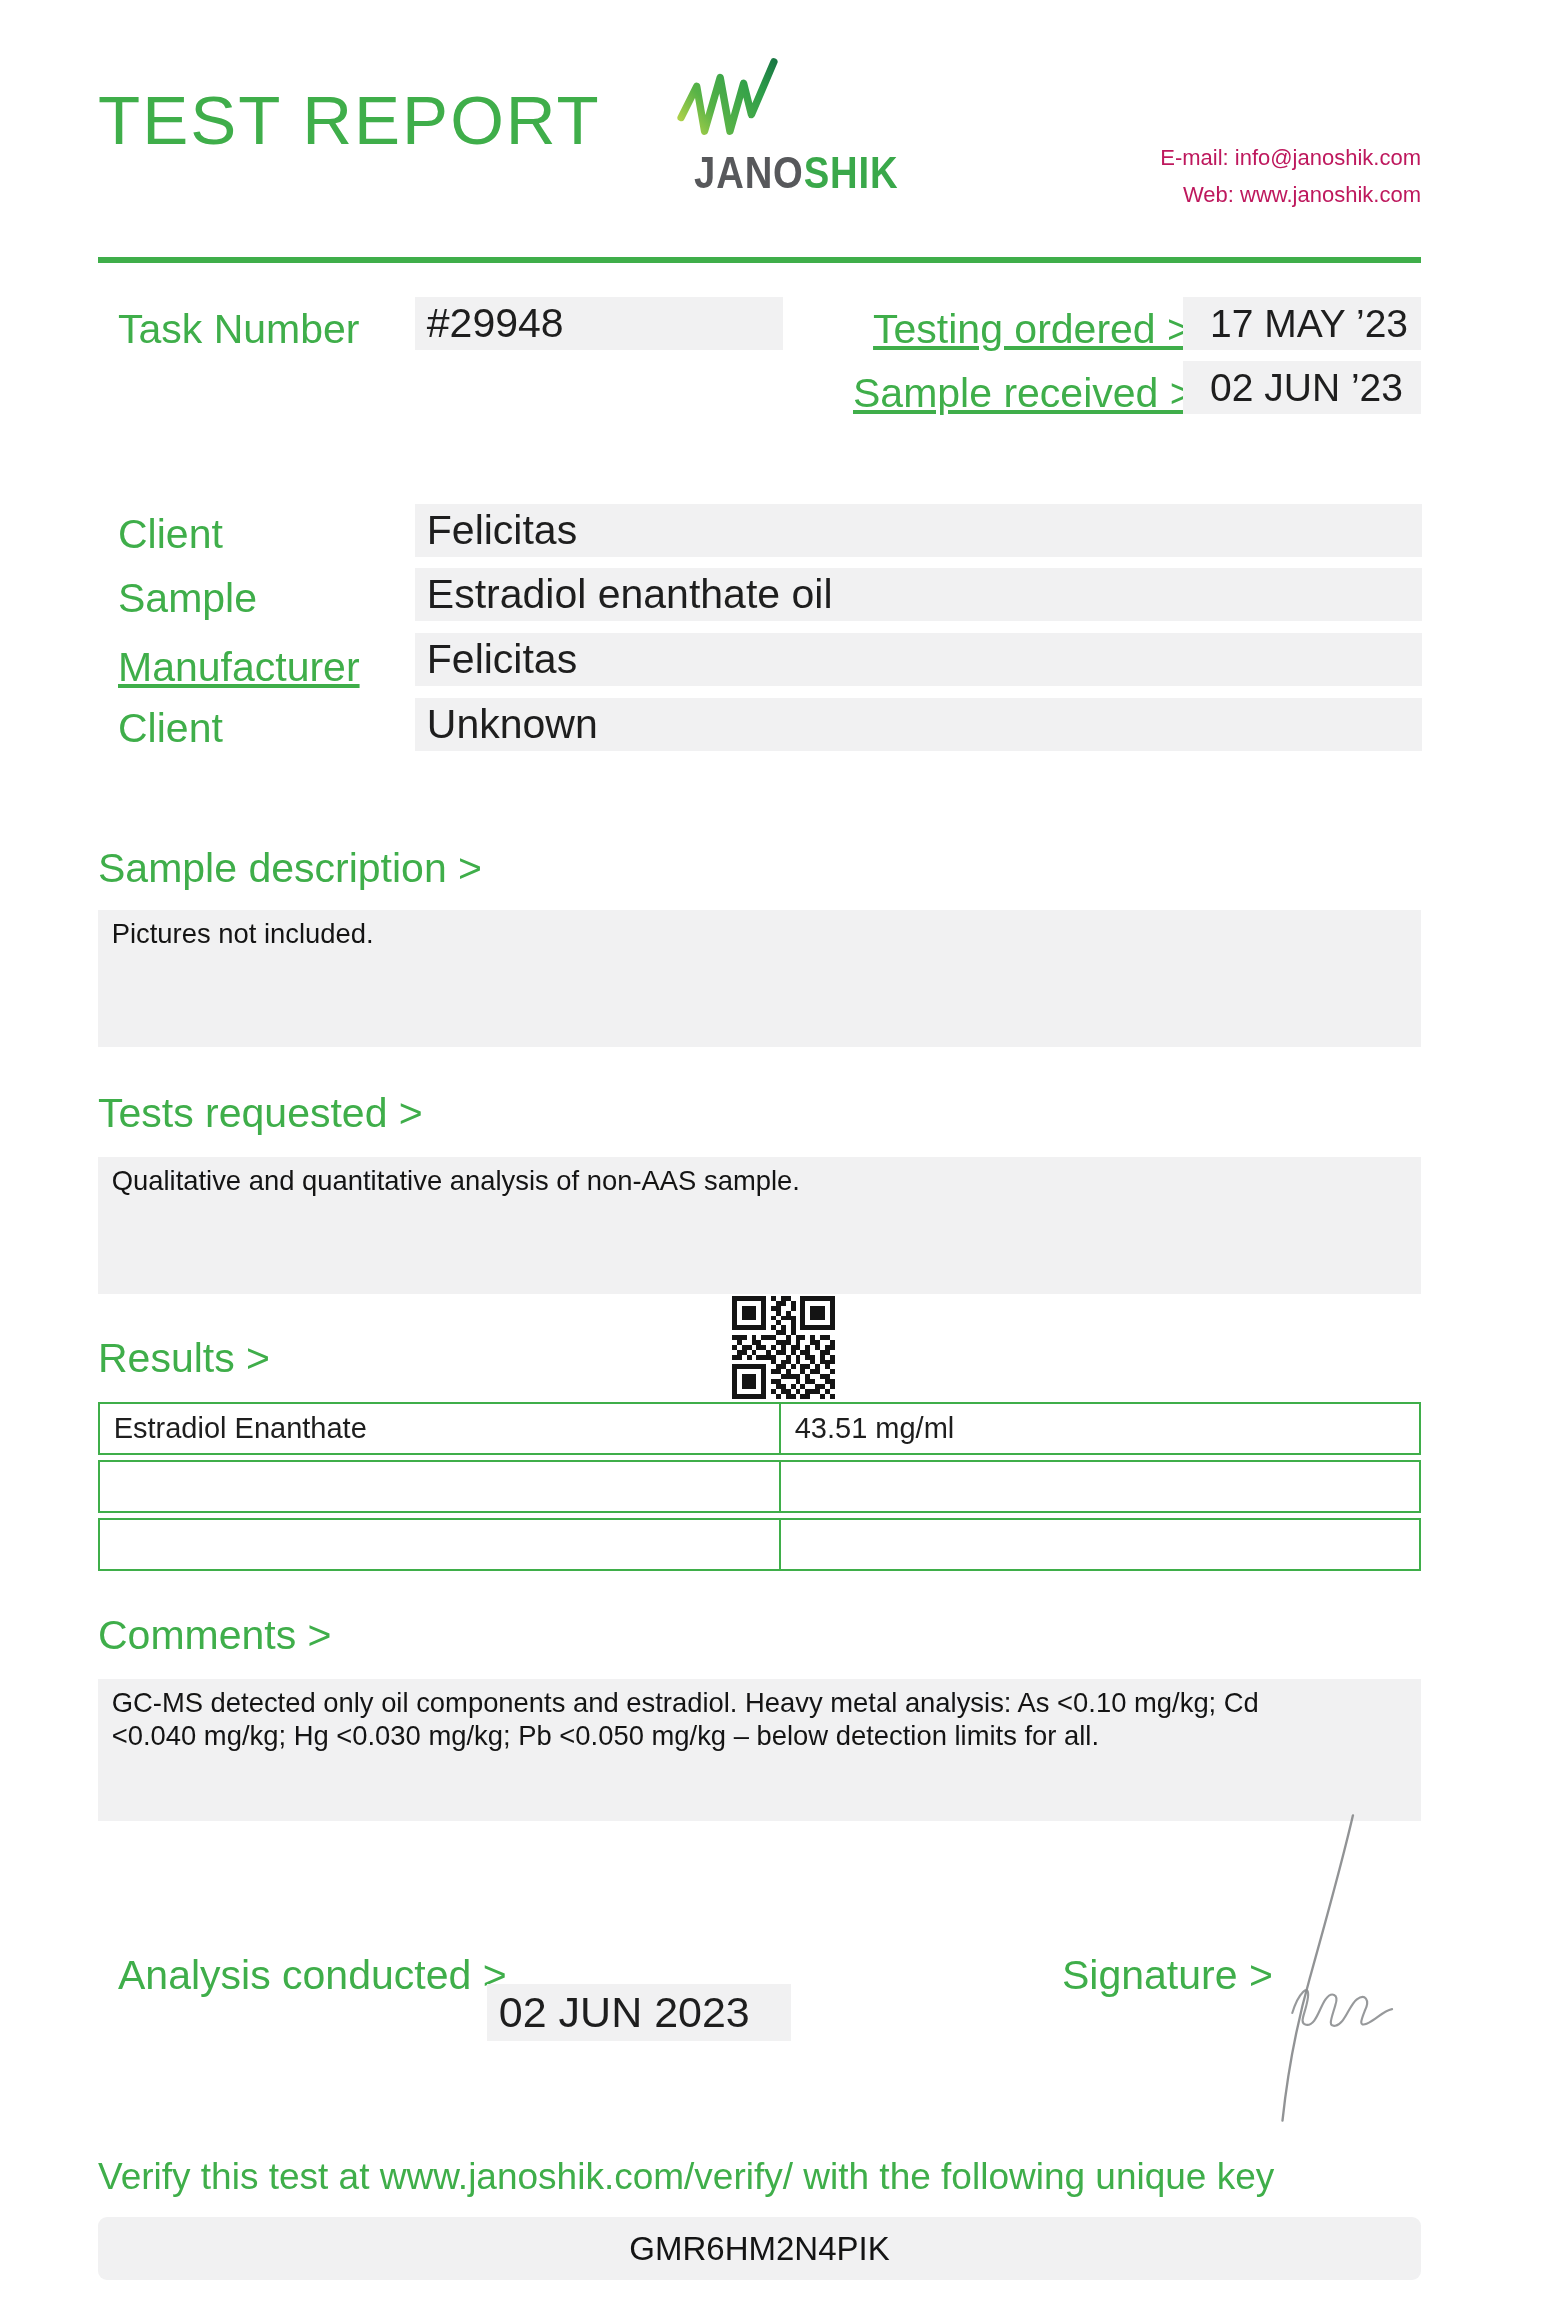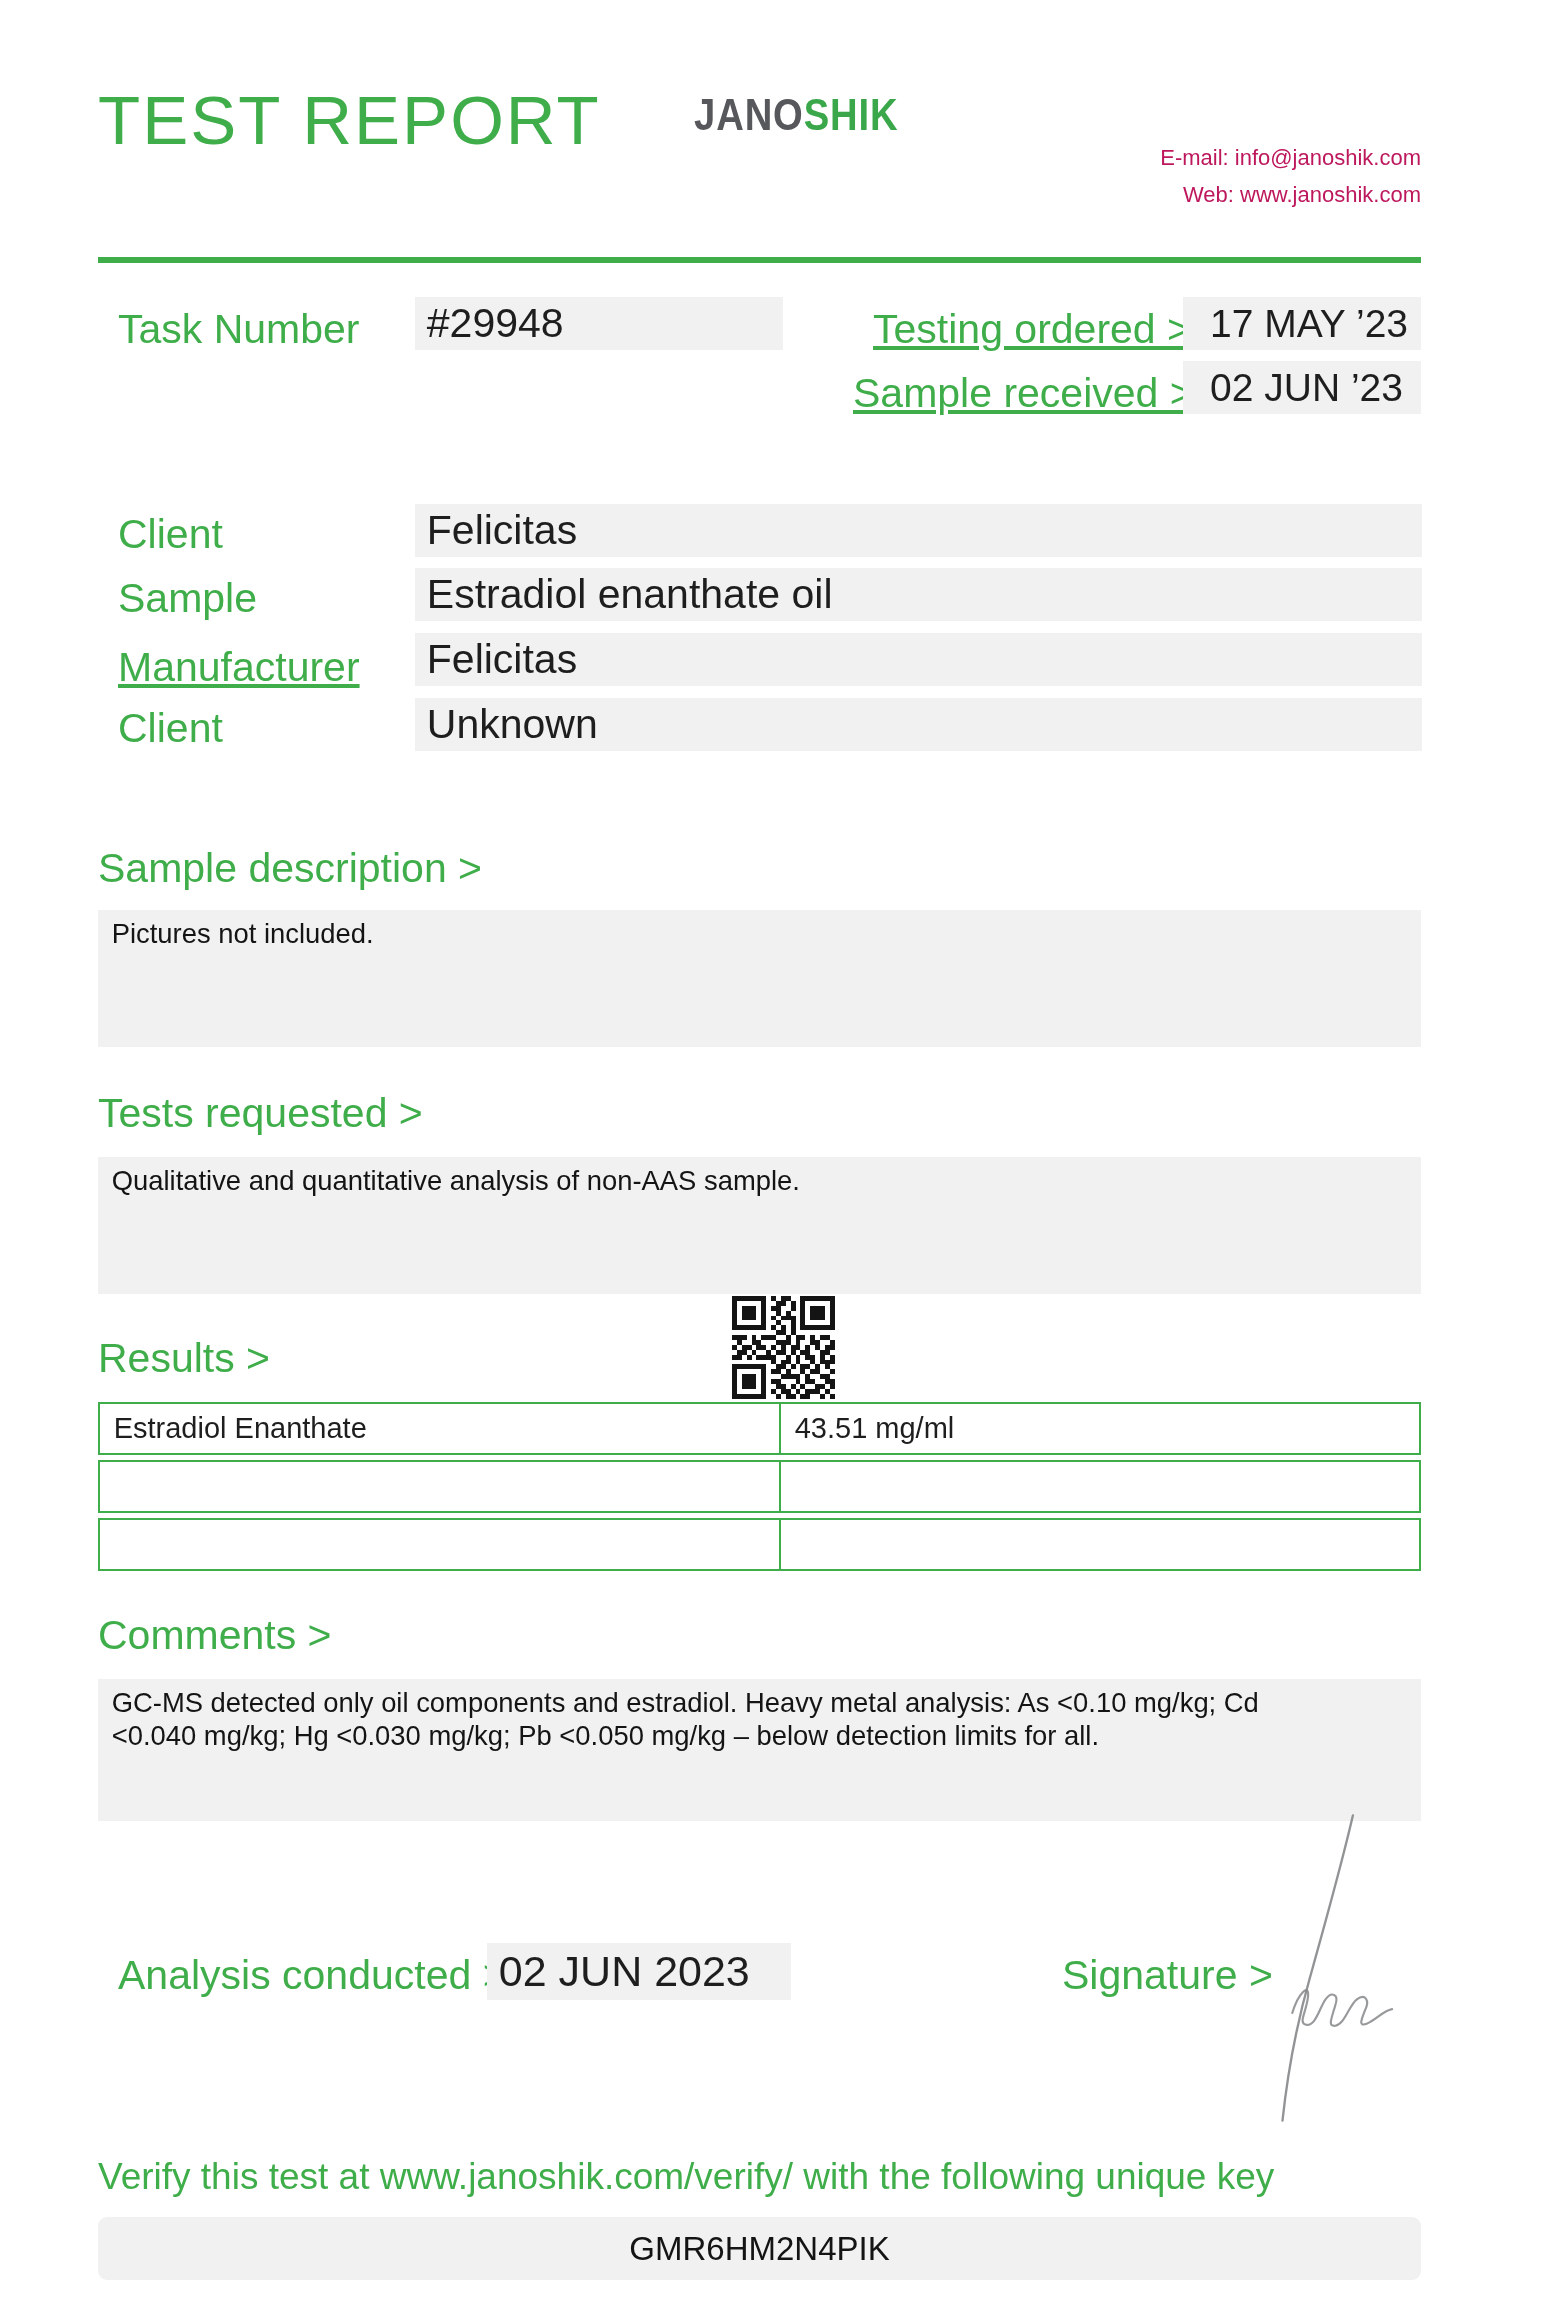--- a/index.html
+++ b/index.html
@@ -6,21 +6,21 @@
   .page{
     position:relative;width:1568px;height:2313px;background:#ffffff;
     margin:0 auto;overflow:hidden;
     font-family:"Liberation Sans","DejaVu Sans",sans-serif;
     color:#1e1e1e;
   }
   .abs{position:absolute;}
   .page-title{
     font-size:69px;line-height:69px;letter-spacing:2px;font-weight:500;color:#3fae4a;white-space:nowrap;
   }
-  .logo-wrap{display:flex;align-items:flex-end;}
+  .logo-wrap{display:flex;flex-direction:column;align-items:flex-start;}
   .logo-word{
     font-size:45px;font-weight:bold;letter-spacing:1px;white-space:nowrap;
     transform:scaleX(0.85);transform-origin:center top;margin-top:5.9px;
   }
   .logo-word .jano{color:#57585b;}
   .logo-word .shik{color:#3aa84a;}
   .contact{
     width:441px;text-align:right;font-size:22px;line-height:37px;color:#be185d;white-space:nowrap;
   }
   .rule{background:#3fae4a;height:5.9px;}
@@ -42,21 +42,21 @@
     display:grid;grid-template-columns:681px 1fr;
   }
   .tcell{
     display:flex;align-items:center;font-size:29px;padding-left:13.7px;box-sizing:border-box;white-space:nowrap;
   }
   .tcell.c1{border-right:2.9px solid #3fae4a;}
   .datebox{
     display:flex;align-items:center;background:#f1f1f2;font-size:39px;
     padding-left:27px;box-sizing:border-box;white-space:nowrap;
   }
-  .bigdate{font-size:43px;}
+  .bigdate{font-size:43px;margin-top:41px;}
   .verify{font-size:37px;color:#3fae4a;white-space:nowrap;}
   .keybox{
     background:#f1f1f2;display:flex;align-items:center;justify-content:center;
     font-size:33px;color:#141414;box-sizing:border-box;border-radius:9px;
   }
 </style>
 </head>
 <body>
 
 <div class="page">

